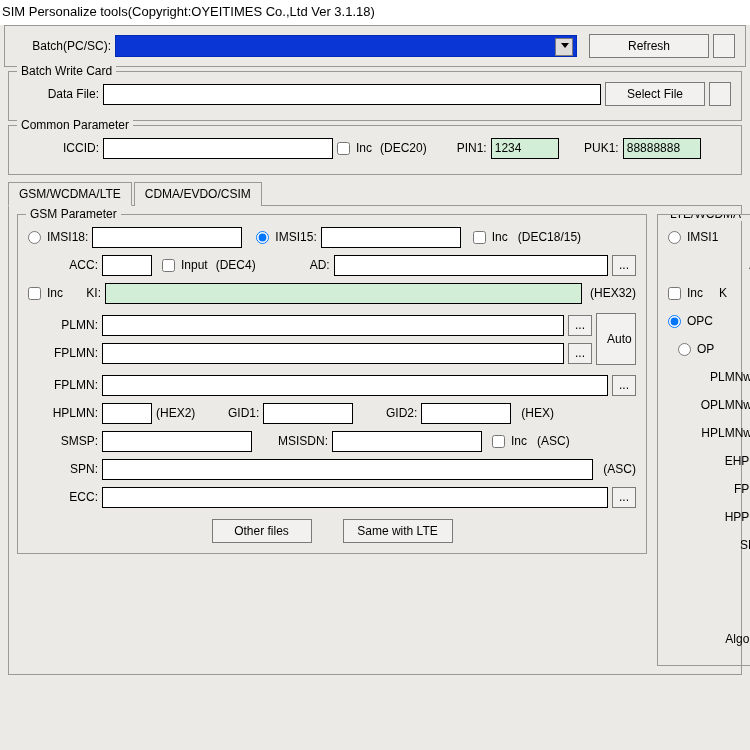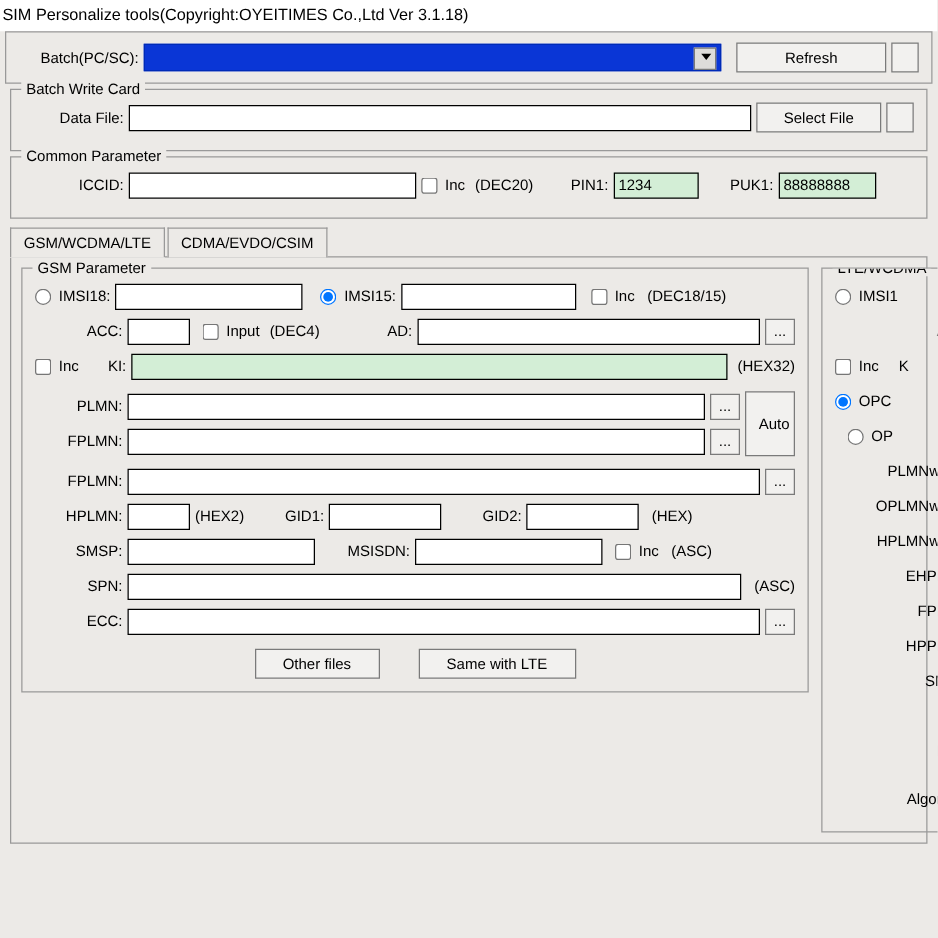--- a/index.html
+++ b/index.html
@@ -283,21 +283,21 @@
 
         <div class="row">
           <label class="lab w70">ECC:</label>
           <input type="text" style="flex: 1 1 0%;">
           <button class="btn-sm">...</button>
         </div>
 
 
         <div class="bottom-btns">
           <button class="btn" style="width:100px">Other files</button>
-          <button class="btn" style="width:126px">Same with LTE</button>
+          <button class="btn" style="width:110px">Same with LTE</button>
         </div>
       </div>
     </div>
 
     <div class="col-right">
       <div class="fieldset" style="margin:0;height:100%;overflow:hidden">
         <div class="fieldset-title">LTE/WCDMA</div>
         <div class="row">
             <input type="radio" style="">
             <span>IMSI1</span>

